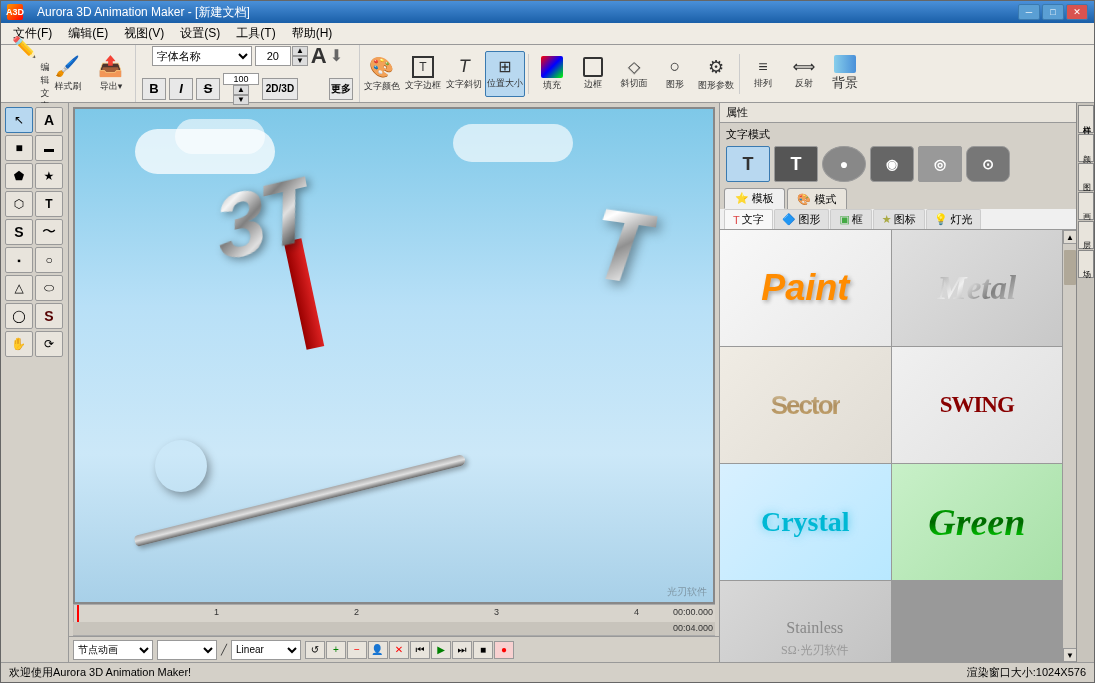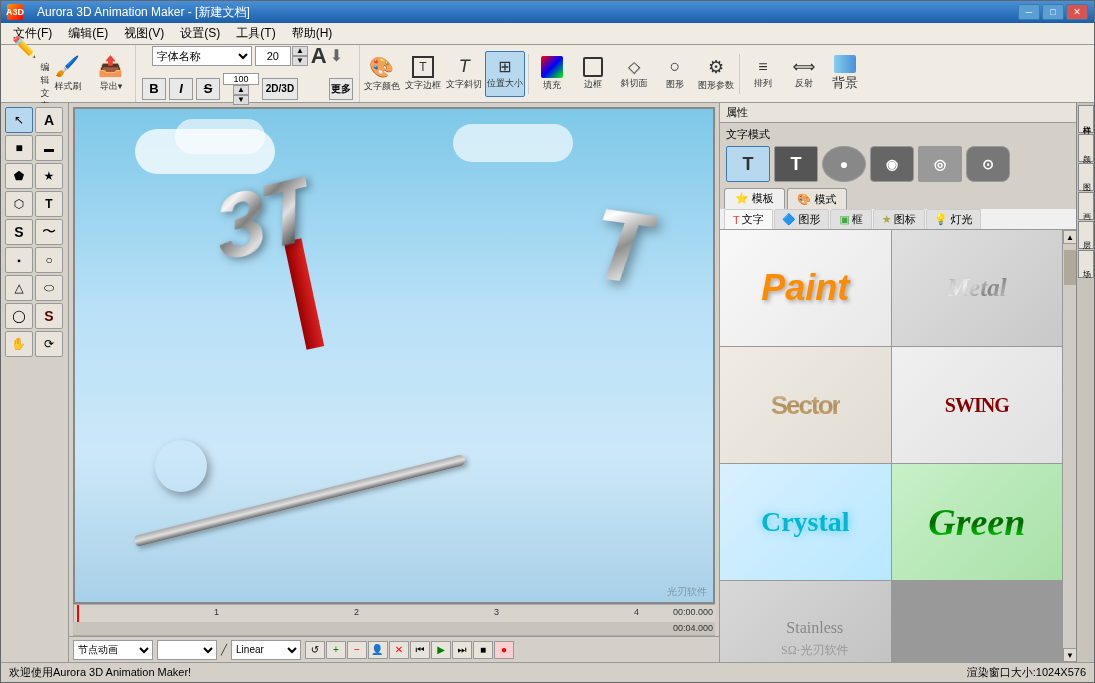--- a/index.html
+++ b/index.html
@@ -515,30 +515,30 @@
         <div style="display:flex; flex:1; overflow:hidden;">
 
           <div style="display:flex; flex:1;">
             <div class="style-grid">
 
               <div class="style-cell style-cell-bg-light">
                 <div class="style-text-paint">Paint</div>
               </div>
 
               <div class="style-cell" style="background:linear-gradient(135deg, #e0e0e0, #c8c8c8);">
-                <div class="style-text-metal" style="font-size:25px; font-weight:900; font-style:italic; background:linear-gradient(135deg, #a0a0a0, #f0f0f0, #808080, #d0d0d0); -webkit-background-clip:text; background-clip:text; color:transparent; font-family:Georgia, serif;">Metal</div>
+                <div class="style-text-metal" style="font-size:33px; font-weight:900; font-style:italic; background:linear-gradient(135deg, #a0a0a0, #f0f0f0, #808080, #d0d0d0); -webkit-background-clip:text; background-clip:text; color:transparent; font-family:Georgia, serif;">Metal</div>
               </div>
 
               <div class="style-cell" style="background:linear-gradient(135deg, #f0ece4, #e0dcd4);">
                 <div class="style-text-sector" style="font-size:26px; font-weight:700; background:linear-gradient(to bottom, #d8c8a8, #b09060, #c8a870); -webkit-background-clip:text; background-clip:text; color:transparent; letter-spacing:-2px;">Sector</div>
               </div>
 
 
               <div class="style-cell" style="background:linear-gradient(135deg, #f0f0f0, #e0e0e0);">
-                <div style="font-size:20px; font-weight:900; color:#880000; font-family:Impact; letter-spacing:-1px;">SWING</div>
+                <div style="font-size:23px; font-weight:900; color:#880000; font-family:Impact; letter-spacing:-1px;">SWING</div>
               </div>
 
               <div class="style-cell" style="background:linear-gradient(135deg, #d8f0ff, #b8e8ff);">
                 <div class="style-text-crystal" style="font-size:28px; font-weight:700; color:#00b8d4; text-shadow:0 0 10px rgba(0,180,220,0.6); font-family:Impact;">Crystal</div>
               </div>
 
               <div class="style-cell" style="background:linear-gradient(135deg, #c8f0c8, #a8e0a8);">
                 <div class="style-text-green" style="font-size:38px; font-weight:900; background:linear-gradient(to bottom, #00cc00, #006600, #00ee00); -webkit-background-clip:text; background-clip:text; color:transparent; font-style:italic; font-family:Impact;">Green</div>
               </div>
 

